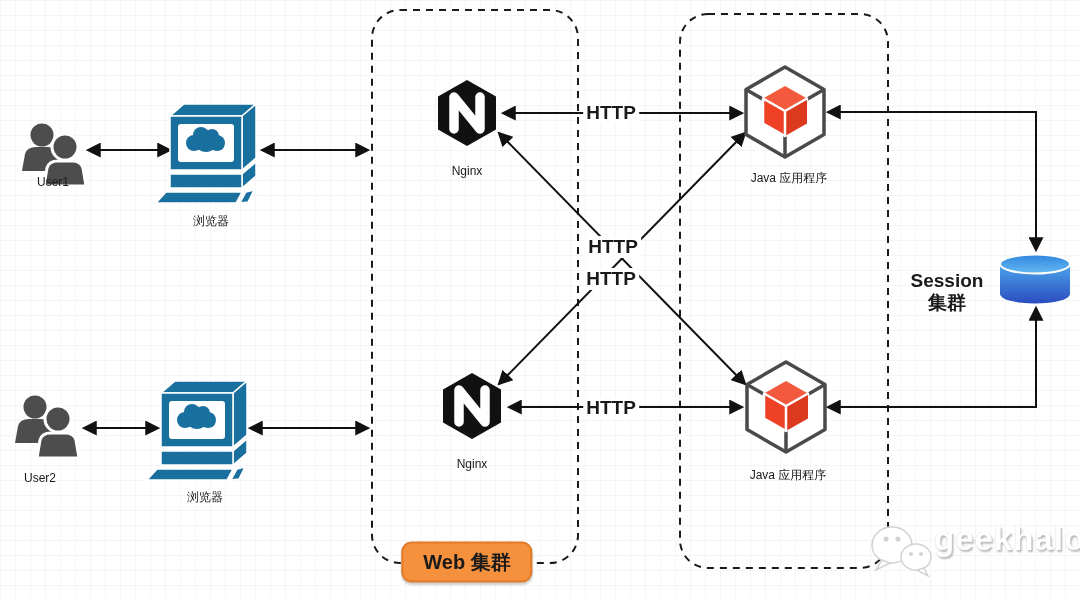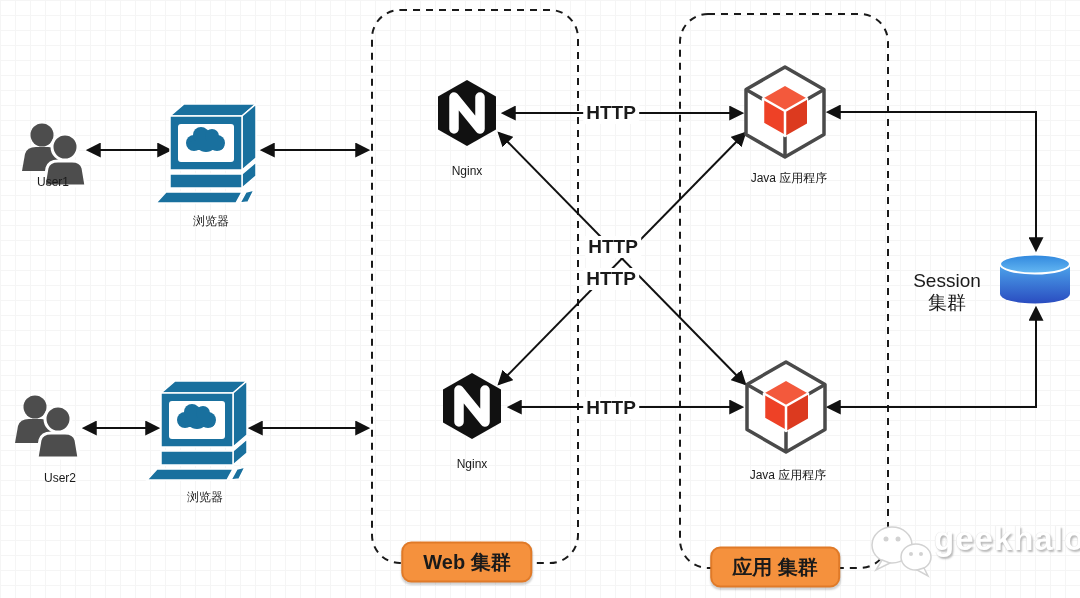--- a/index.html
+++ b/index.html
@@ -10,21 +10,21 @@
     background-image:
       linear-gradient(#f5f5f5 1px, transparent 1px),
       linear-gradient(90deg, #f5f5f5 1px, transparent 1px),
       linear-gradient(#e6e6e6 1px, transparent 1px),
       linear-gradient(90deg, #e6e6e6 1px, transparent 1px);
     background-size:15px 15px,15px 15px,60px 60px,60px 60px;
   }
   #wires{position:absolute;left:0;top:0;}
   .lbl{position:absolute;transform:translate(-50%,-50%);font-size:12px;white-space:nowrap;text-align:center;}
   .http{position:absolute;transform:translate(-50%,-50%);font-size:19px;background:#fff;padding:0 3px;white-space:nowrap;font-weight:bold;}
-  .session{position:absolute;transform:translate(-50%,-50%);font-size:19px;line-height:22px;text-align:center;white-space:nowrap;}
+  .session{position:absolute;transform:translate(-50%,-50%);font-size:19px;line-height:22px;text-align:center;white-space:nowrap;font-weight:bold;}
   .badge{
     position:absolute;transform:translate(-50%,-50%);
     background:var(--badge-orange,#f5913d);
     border:2px solid var(--badge-border,#e07a28);
     border-radius:10px;padding:5px 20px;font-size:20px;font-weight:600;
     box-shadow:0 2px 2px rgba(0,0,0,.18);white-space:nowrap;
   }
   .watermark{
     position:absolute;left:866px;top:520px;display:flex;align-items:center;gap:6px;
   }
@@ -174,39 +174,38 @@
       <ellipse cx="46" cy="33" rx="15" ry="13"></ellipse>
       <path d="M 54,44 L 58,52 L 47,46 Z"></path>
       <circle cx="16" cy="15" r="2.5" fill="#d2d2d2" stroke="none"></circle>
       <circle cx="28" cy="15" r="2.5" fill="#d2d2d2" stroke="none"></circle>
       <circle cx="41" cy="30" r="2" fill="#d2d2d2" stroke="none"></circle>
       <circle cx="51" cy="30" r="2" fill="#d2d2d2" stroke="none"></circle>
     </g>
   </svg>
 
   <div class="lbl" style="left:53px;top:182px">User1</div>
-  <div class="lbl" style="left:60px;top:478px">User2</div>
+  <div class="lbl" style="left:40px;top:478px">User2</div>
   <div class="lbl" style="left:211px;top:221px">浏览器</div>
   <div class="lbl" style="left:205px;top:497px">浏览器</div>
   <div class="lbl" style="left:467px;top:171px">Nginx</div>
   <div class="lbl" style="left:472px;top:464px">Nginx</div>
   <div class="lbl" style="left:789px;top:178px">Java 应用程序</div>
   <div class="lbl" style="left:788px;top:475px">Java 应用程序</div>
 
   <div class="http" style="left:611px;top:113px">HTTP</div>
   <div class="http" style="left:613px;top:247px">HTTP</div>
   <div class="http" style="left:611px;top:279px">HTTP</div>
   <div class="http" style="left:611px;top:408px">HTTP</div>
 
   <div class="session" style="left:947px;top:292px">
     <div>Session</div>
     <div>集群</div>
   </div>
 
   <div class="badge" style="left:467px;top:562px">Web 集群</div>
-  <div class="badge" style="left:775px;top:567px">应用 集群</div>
 
   <div class="watermark">
     <span style="width:62px"></span>
     <span class="wm-text">geekhalo</span>
   </div>
 
 </div>
 
 </body></html>

